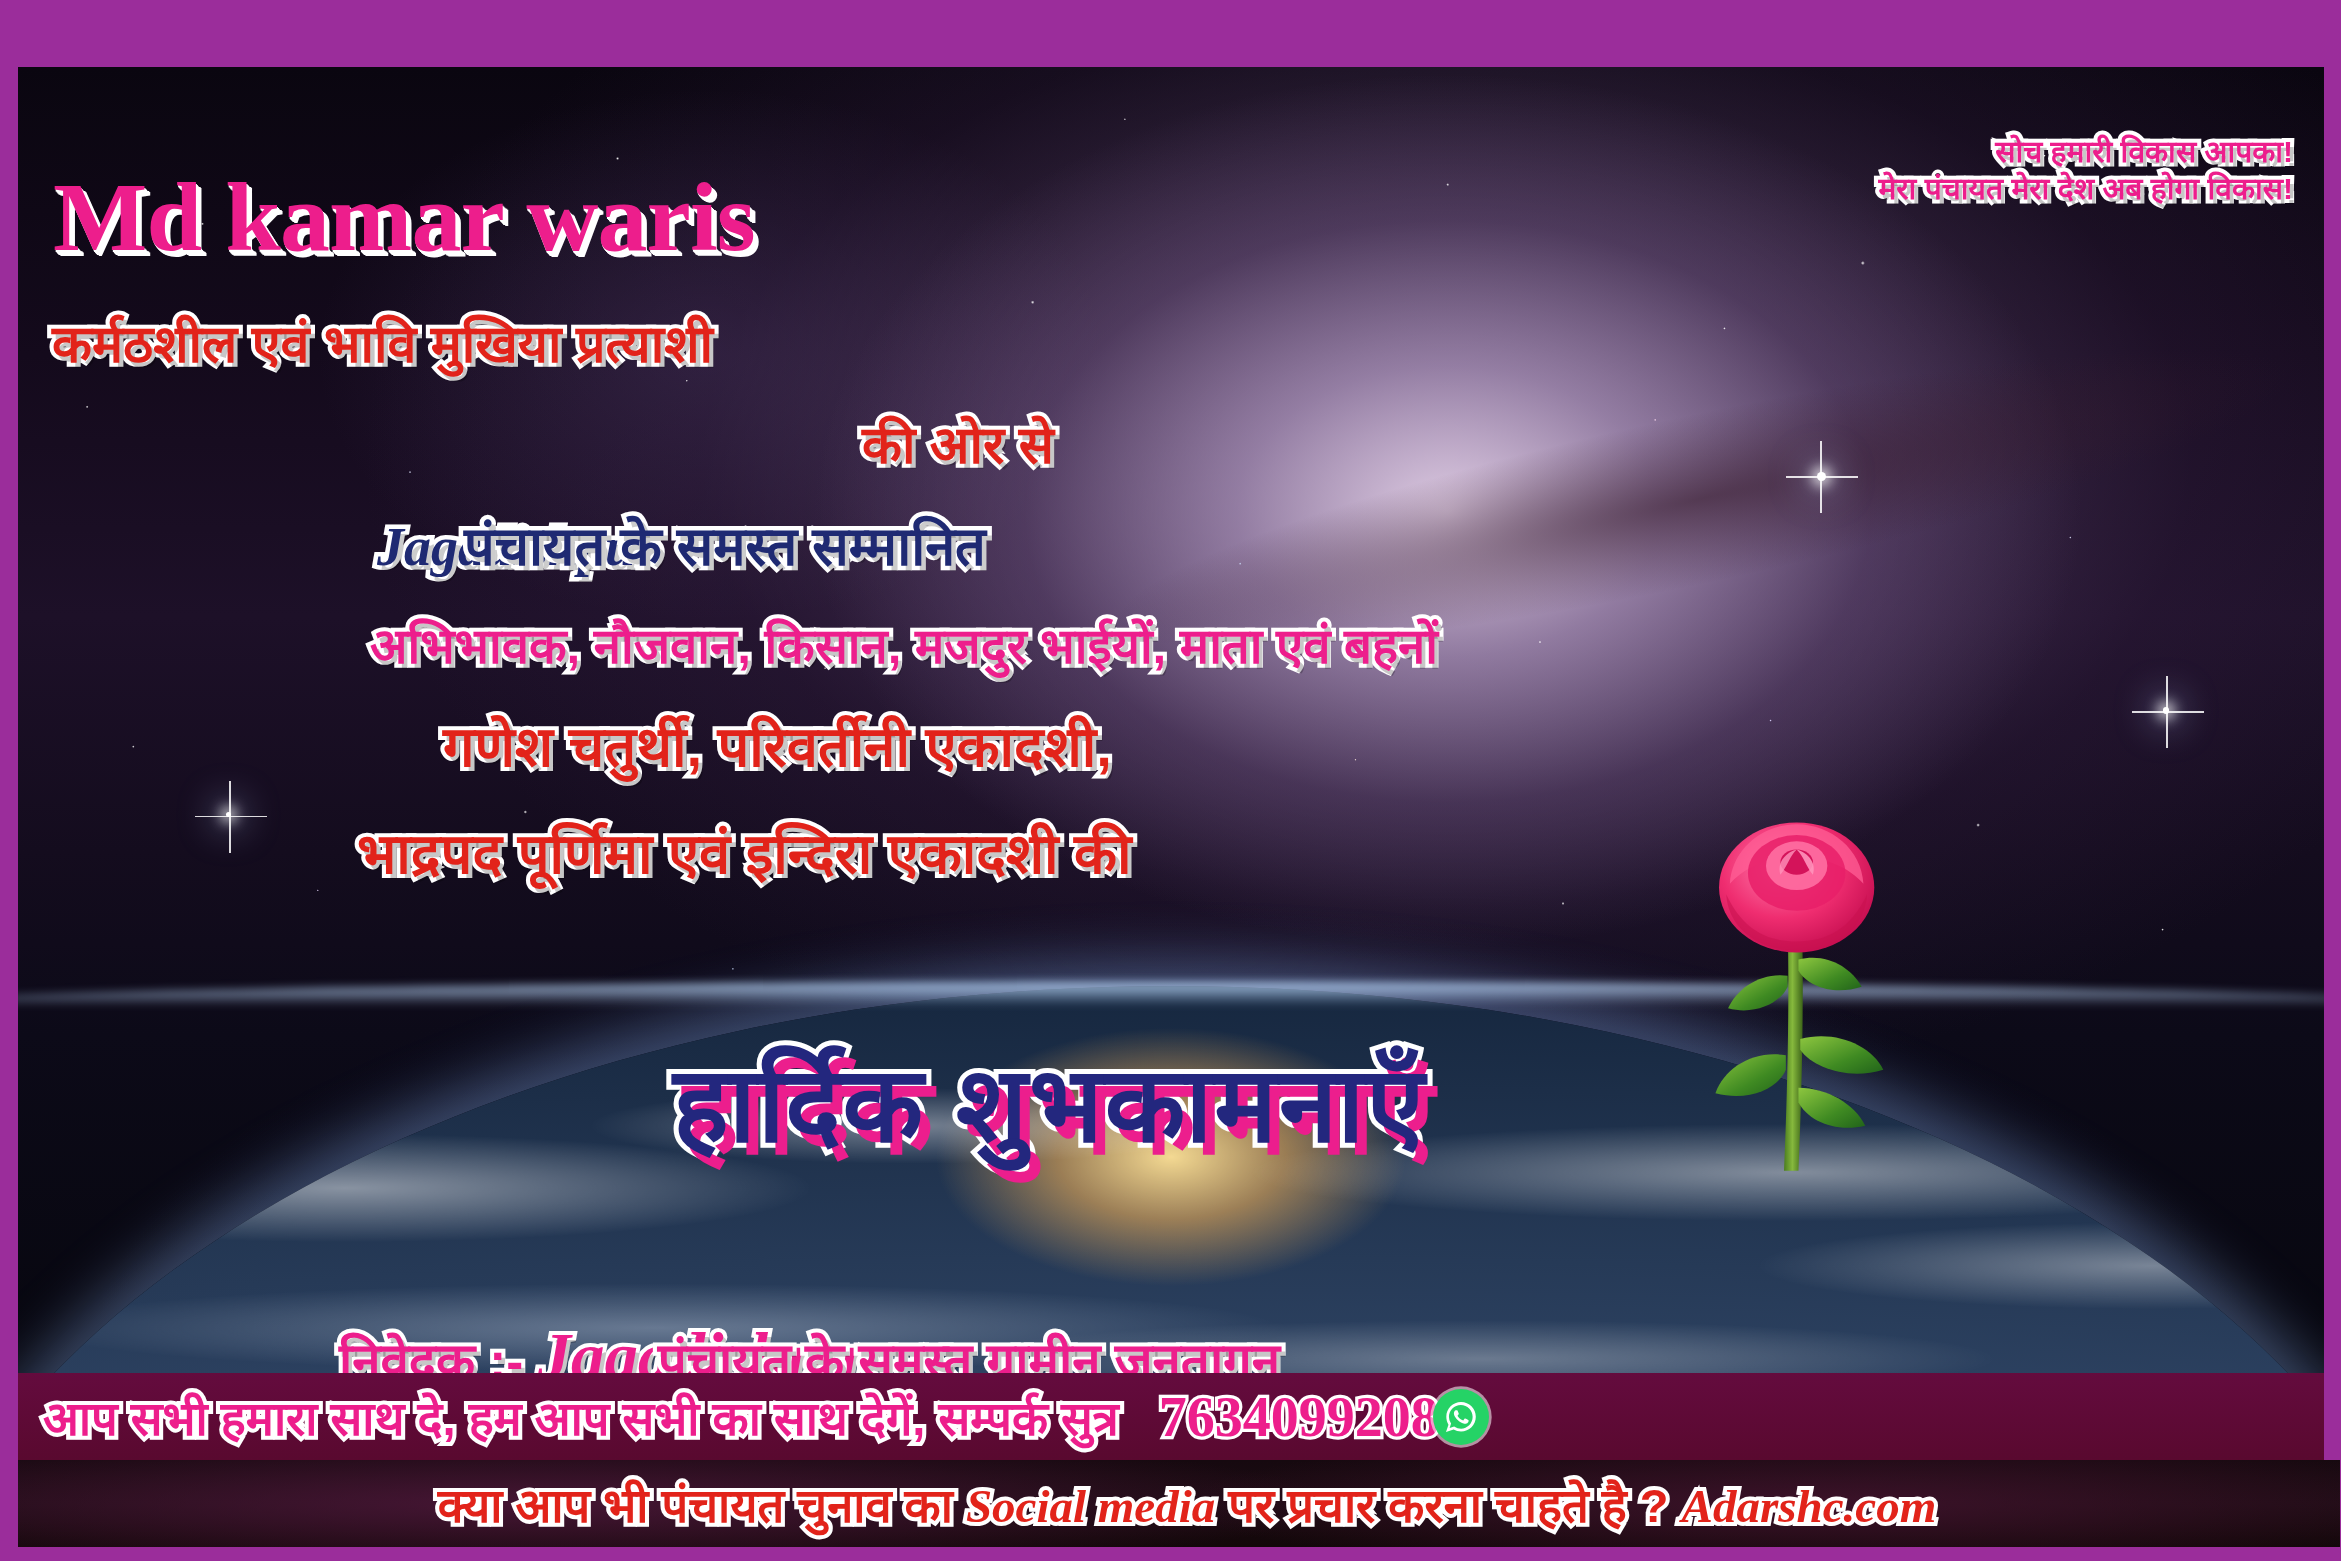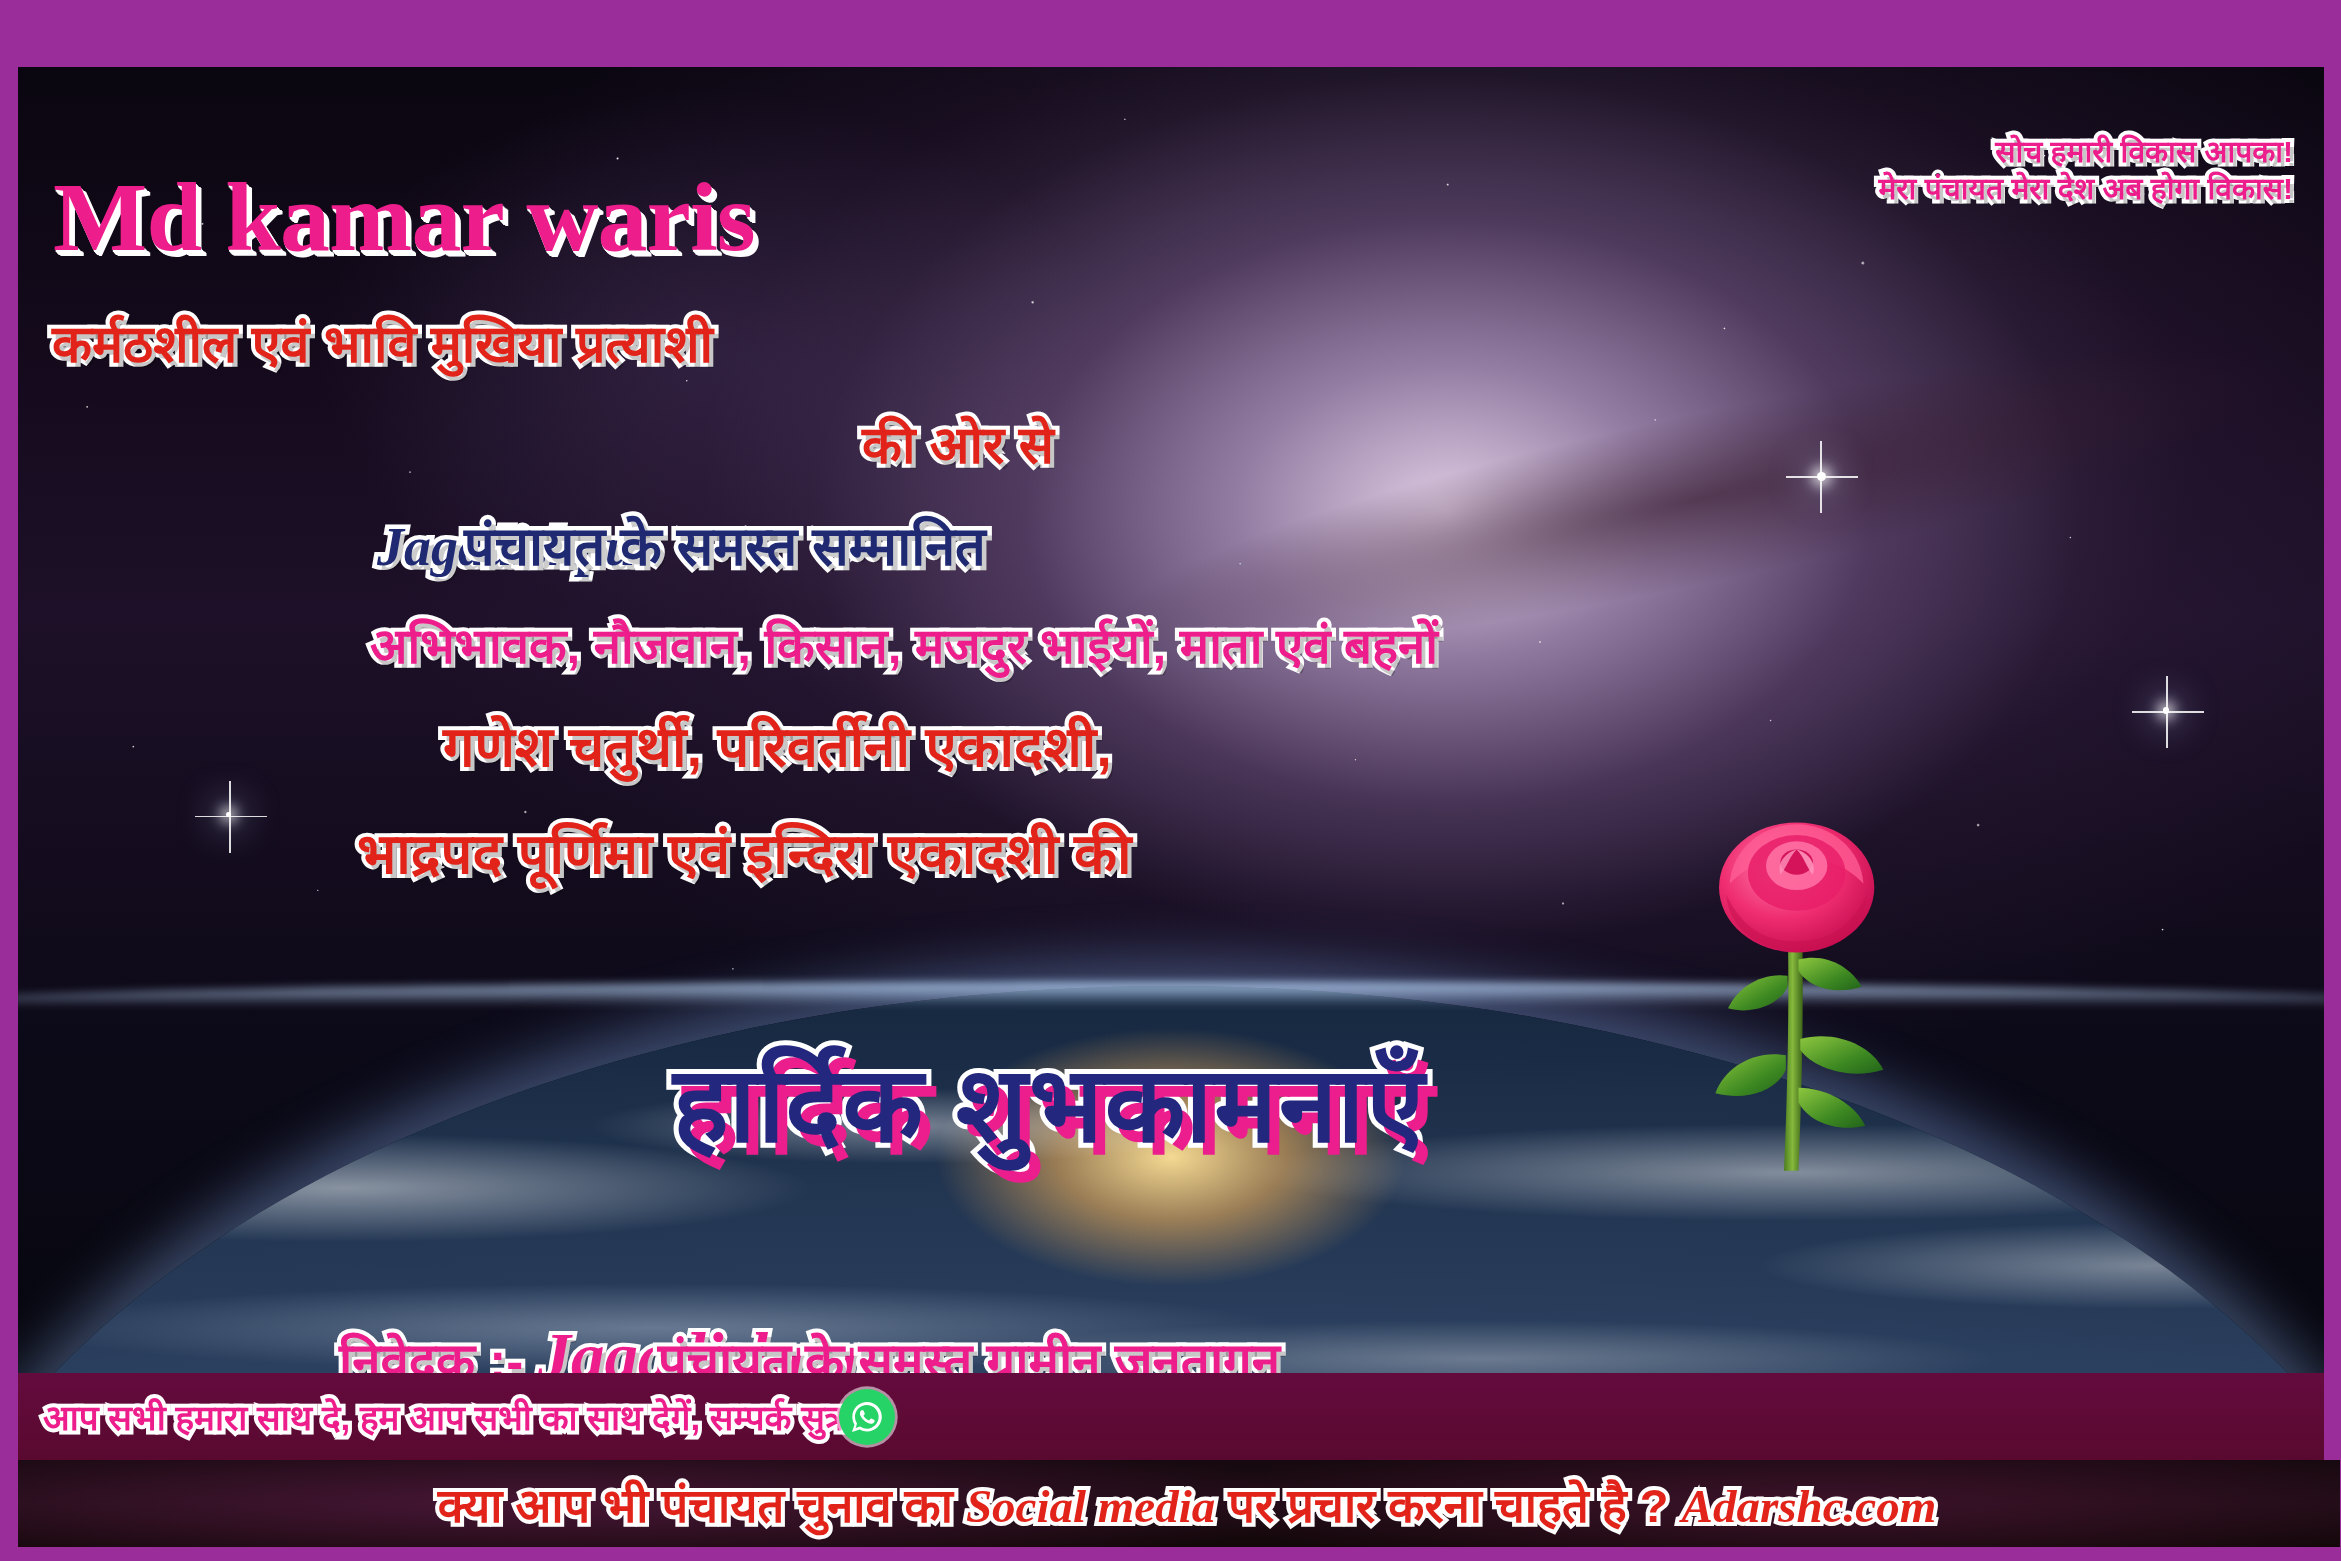--- a/index.html
+++ b/index.html
@@ -186,21 +186,21 @@
   
   #rose{position:absolute;left:1672px;top:750px;width:244px;height:361px;}
 
   
   #contactbar{
     position:absolute;left:18px;top:1373px;width:2306px;height:87px;
     background:linear-gradient(180deg,#640B3E 0%,#59092F 100%);
     display:flex;align-items:center;
   }
   #contactbar .ctext{
-    margin-left:25px;font-size:35px;font-weight:bold;white-space:nowrap;
+    margin-left:25px;font-size:47px;font-weight:bold;white-space:nowrap;
     color:#ED1E8C;-webkit-text-stroke:8.1px #ffffff;paint-order:stroke fill;
   }
   #phone{
     margin-left:40px;font-size:56px;font-weight:bold;
     font-family:"Liberation Serif","DejaVu Serif",serif;
     color:#ED1E8C;-webkit-text-stroke:6.3px #ffffff;paint-order:stroke fill;
   }
   #wa{
     width:56px;height:56px;border-radius:50%;
     background:#25D366;margin-left:-5.4px;position:relative;flex:0 0 auto;
@@ -308,20 +308,21 @@
         <ellipse cx="118" cy="50" rx="18" ry="14" fill="#d4135a"></ellipse>
         <path d="M118 36 C132 40 140 52 136 64 C128 54 126 44 118 36 Z" fill="#ff93bb" opacity=".9"></path>
         <path d="M118 36 C104 40 96 52 100 64 C108 54 110 44 118 36 Z" fill="#ff93bb" opacity=".8"></path>
         <path d="M40 86 C42 122 74 148 118 148 C162 148 194 122 196 86 C178 124 152 138 118 138 C84 138 58 124 40 86 Z" fill="#c8104f" opacity=".55"></path>
       </svg>
     </div>
   </div>
 
   <div id="contactbar">
     <span class="ctext">आप सभी हमारा साथ दे, हम आप सभी का साथ देगें,  सम्पर्क सुत्र</span>
+    <span id="phone">7634099208</span>
     <span id="wa">
       <svg width="36" height="36" viewBox="0 0 24 24" aria-hidden="true">
         <path fill="#ffffff" d="M12.04 2C6.6 2 2.2 6.4 2.2 11.84c0 1.92.52 3.72 1.44 5.26L2 22l5.06-1.6a9.8 9.8 0 0 0 4.98 1.34c5.44 0 9.84-4.4 9.84-9.84S17.48 2 12.04 2Zm0 17.76c-1.6 0-3.08-.46-4.32-1.26l-.3-.18-3 .94.96-2.92-.2-.3a7.86 7.86 0 0 1-1.22-4.2c0-4.36 3.54-7.9 7.9-7.9 4.36 0 7.9 3.54 7.9 7.9 0 4.36-3.54 7.92-7.72 7.92Zm4.52-5.9c-.24-.12-1.44-.72-1.66-.8-.22-.08-.38-.12-.54.12-.16.24-.62.8-.76.96-.14.16-.28.18-.52.06-.24-.12-1.02-.38-1.94-1.2-.72-.64-1.2-1.42-1.34-1.66-.14-.24-.02-.36.1-.48.1-.1.24-.28.36-.42.12-.14.16-.24.24-.4.08-.16.04-.3-.02-.42-.06-.12-.54-1.3-.74-1.78-.2-.47-.4-.4-.54-.41h-.46c-.16 0-.42.06-.64.3-.22.24-.84.82-.84 2 0 1.18.86 2.32.98 2.48.12.16 1.7 2.6 4.12 3.64.58.25 1.02.4 1.37.51.58.18 1.1.16 1.52.1.46-.07 1.44-.59 1.64-1.16.2-.57.2-1.05.14-1.16-.06-.1-.22-.16-.46-.28Z"></path>
       </svg>
     </span>
   </div>
 
   <div id="promobar">
     <span class="ptext"><span>क्या आप भी पंचायत चुनाव का </span><span class="eng">Social media</span><span> पर प्रचार करना चाहते है ? </span><span class="eng">Adarshc.com</span></span>
   </div>

